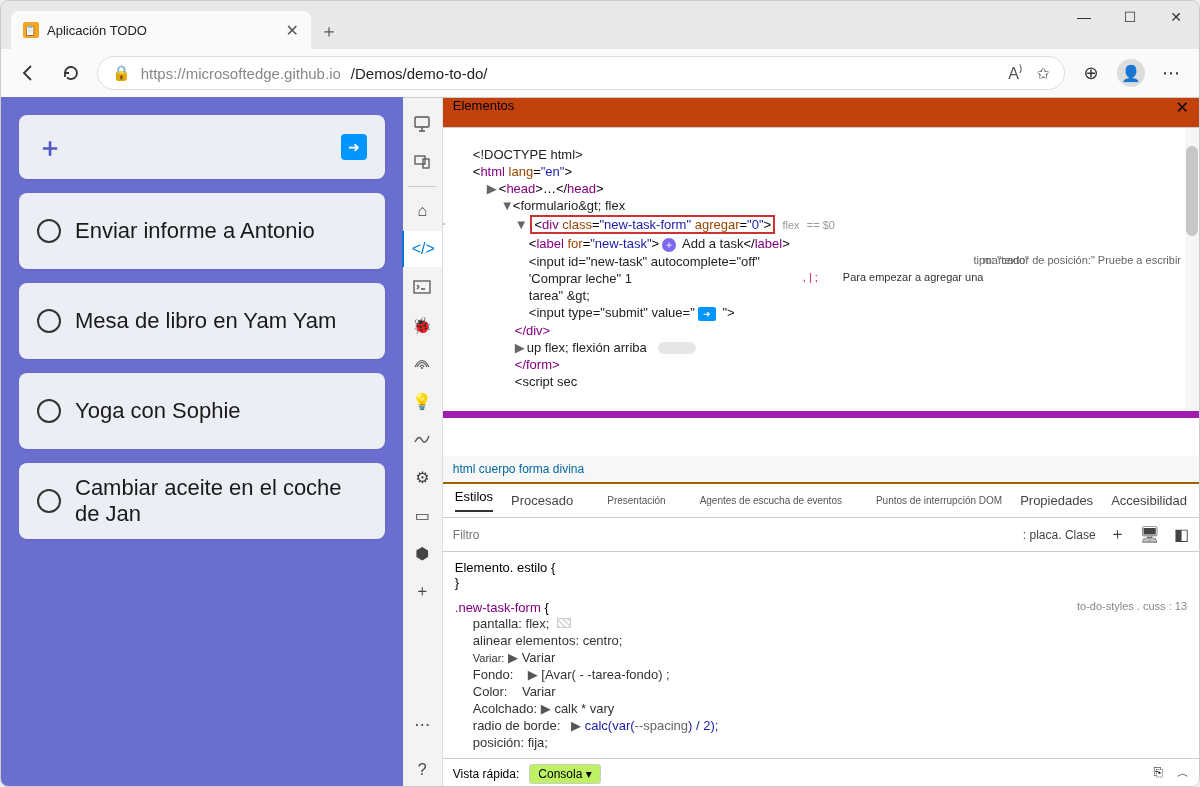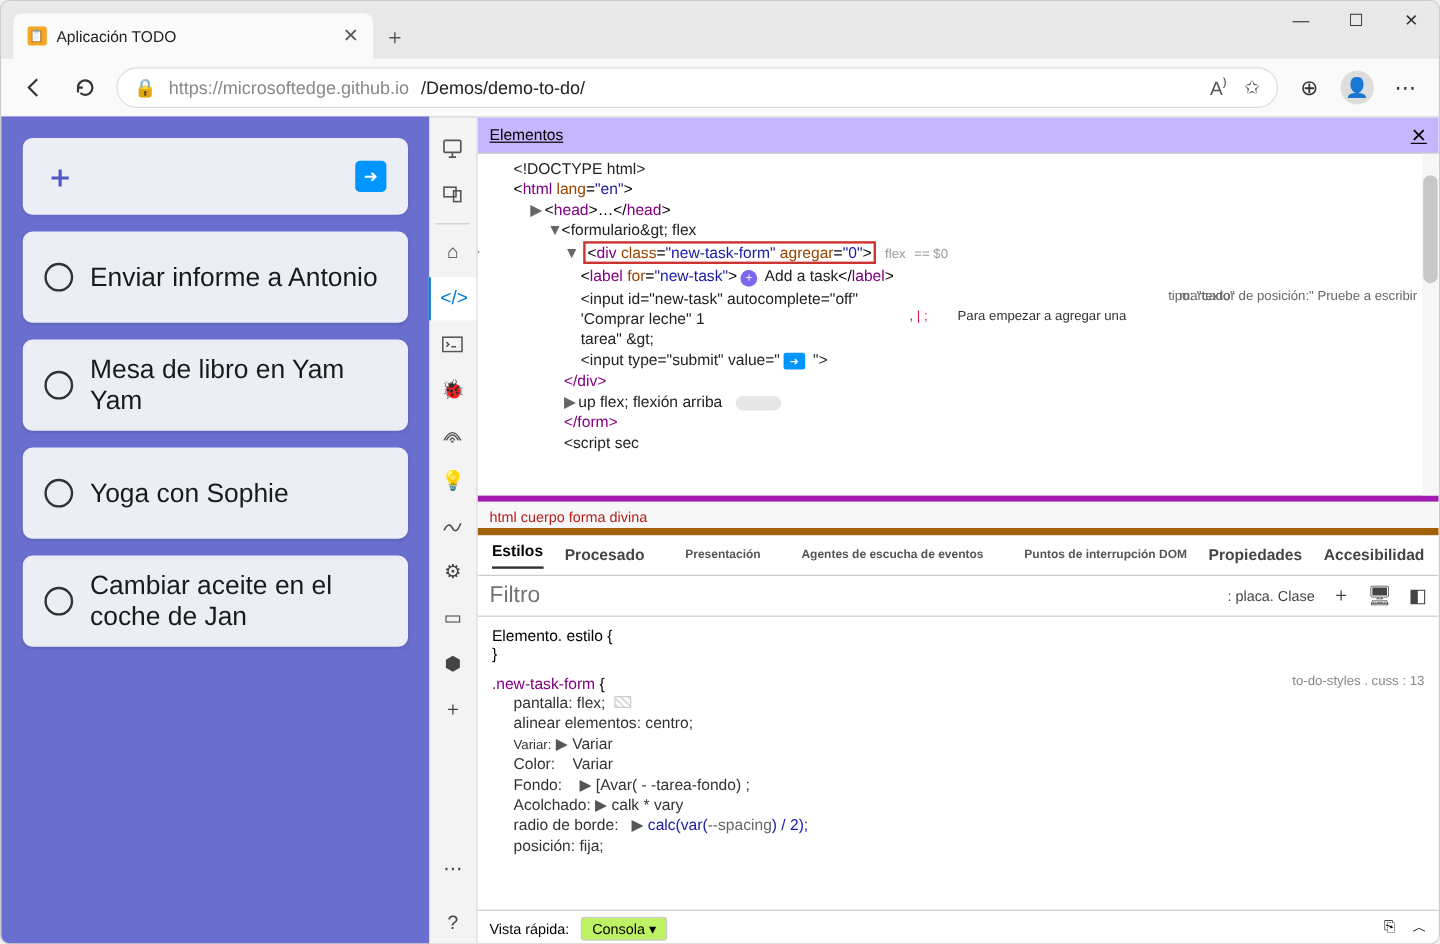--- a/index.html
+++ b/index.html
@@ -39,48 +39,48 @@
 
   
   .devtools { flex:1; background:#fff; display:flex; border-top:1px solid #ccc;}
   .dt-sidebar { width:40px; background:#f3f3f3; border-right:1px solid #ddd; display:flex; flex-direction:column; align-items:center; padding-top:8px; gap:2px;}
   .dt-sidebar .ico { width:40px; height:36px; display:flex; align-items:center; justify-content:center; font-size:16px; color:#444; cursor:pointer;}
   .dt-sidebar .ico.active { border-left: 2px solid #0078d4; background:#fff; color:#0078d4;}
   .dt-sidebar .sep { height:1px; background:#ccc; width:28px; margin:4px 0;}
   .dt-sidebar .bottom { margin-top:auto; margin-bottom:8px;}
 
   .dt-main { flex:1; display:flex; flex-direction:column; overflow:hidden; }
-  .dt-header { height:30px; background:#c4b5fd; border-bottom:1px solid #ccc; display:flex; align-items:center; padding:0 10px; font-size:13px;text-decoration:underline;}
+  .dt-header { height:30px; background:#c2410c; border-bottom:1px solid #ccc; display:flex; padding:0 10px; font-size:13px;}
   .dt-header .closex { margin-left:auto; font-size:16px; cursor:pointer;}
 
-  .dom-tree { flex:0 0 290px; overflow:auto; font-family: Consolas, monospace; font-size:13px; padding:4px 4px 6px 8px; position:relative; border-bottom:5px solid #a21caf;}
+  .dom-tree { flex:0 0 290px; overflow:auto; font-family: Consolas, monospace; font-size:13px; padding:18px 4px 6px 8px; position:relative; border-bottom:7px solid #a21caf;}
   .dom-line { white-space:nowrap; padding:1px 0; }
   .tag { color:#800080; }
   .attr-n { color:#994500; }
   .attr-v { color:#1a1aa6; }
   .text-node { color:#222; }
   .arrow { color:#666; display:inline-block; width:12px;} .pad1{padding-left:22px;} .pad2{padding-left:36px;} .pad3{padding-left:50px;} .pad4{padding-left:64px;} .pad5{padding-left:78px;}
   .highlighted { border:2px solid #c33; padding:0px 2px; display:inline-block;}
   .dim { color:#999; font-size:11px;}
   .plus-circle { display:inline-block; width:14px; height:14px; background:#7b68ee; color:#fff; border-radius:50%; text-align:center; line-height:14px; font-size:10px; margin:0 3px;}
   .sm-submit { display:inline-block; width:18px; height:14px; background:#0095ff; border-radius:2px; color:#fff; font-size:9px; text-align:center; line-height:14px; margin:0 3px;}
   .pill { background:#e6e6e6; border-radius:10px; padding:0 10px; font-size:11px; color:#555; display:inline-block;}
   .scroll-ind { position:absolute; right:0; top:0; width:14px; height:100%; background:#f6f6f6;}
   .scroll-thumb { position:absolute; right:1px; top:18px; width:12px; height:90px; background:#c7c7c7; border-radius:6px;}
   .floatnote { position:absolute; font-size:11px; color:#666;}
 
-  .breadcrumb { height:28px; border-bottom:6px solid #a16207; background:#f7f7f7; font-size:12px; padding:6px 10px; color:#b91c1c;}
+  .breadcrumb { height:28px; border-bottom:2px solid #a16207; background:#f7f7f7; font-size:12px; padding:6px 10px; color:#0369a1;margin-top:38px;}
 
   .styles-tabs { height:34px; display:flex; align-items:center; gap:18px; padding:0 12px; font-size:13px; border-bottom:1px solid #ccc;}
-  .styles-tabs span { color:#444; cursor:pointer; white-space:nowrap;font-weight:bold;}
+  .styles-tabs span { color:#444; cursor:pointer; white-space:nowrap;}
   .styles-tabs span.active { color:#000; border-bottom:2px solid #333; padding-bottom:6px;}
   .styles-tabs .tiny { font-size:10px; color:#555;margin-left:16px;}
 
   .filter-row { height:34px; display:flex; align-items:center; padding:0 10px; border-bottom:1px solid #ccc; font-size:13px;}
-  .filter-row input { border:none; outline:none; font-size:19px; flex:1;}
+  .filter-row input { border:none; outline:none; font-size:12px; flex:1;}
   .filter-row .rt { margin-left:auto; display:flex; gap:14px; align-items:center; font-size:12px; color:#444;}
   .filter-row .ricon { font-size:16px;}
 
   .styles-body { flex:1; overflow:auto; font-family: Consolas, monospace; font-size:13px; padding:8px 12px; position:relative;}
   .rule-sel { color:#800080;text-align:center;}
   .rule-line { padding:1px 0 1px 18px; color:#333;}
   .css-kw { color:#1a1aa6;}
   .src { float:right; font-size:11px; color:#888;}
   .swatch { display:inline-block; width:14px; height:10px; border:1px solid #ccc; background:repeating-linear-gradient(45deg,#ddd,#ddd 2px,#fff 2px,#fff 4px); margin-right:4px;}
   .tri { color:#555;}
@@ -265,22 +265,22 @@
       </div>
 
       <div class="styles-body">
         <div>Elemento. estilo {</div>
         <div>}</div>
         <div style="height:10px"></div>
         <div><span class="rule-sel">.new-task-form</span> {<span class="src">to-do-styles . cuss : 13</span></div>
         <div class="rule-line"><span>pantalla: flex;</span>&nbsp;&nbsp;<span class="swatch"></span></div>
         <div class="rule-line">alinear elementos: centro;</div>
         <div class="rule-line"><span style="font-size:11px">Variar:</span>&nbsp;<span class="tri">▶</span>&nbsp;<span>Variar</span></div>
+        <div class="rule-line"><span>Fondo:</span>&nbsp;&nbsp;&nbsp;&nbsp;<span class="tri">▶</span>&nbsp;<span>[Avar( - -tarea-fondo) ;</span></div>
         <div class="rule-line"><span>Color:</span>&nbsp;&nbsp;&nbsp;&nbsp;<span>Variar</span></div>
-        <div class="rule-line"><span>Fondo:</span>&nbsp;&nbsp;&nbsp;&nbsp;<span class="tri">▶</span>&nbsp;<span>[Avar( - -tarea-fondo) ;</span></div>
         <div class="rule-line"><span>Acolchado:</span>&nbsp;<span class="tri">▶</span>&nbsp;<span>calk * vary</span></div>
         <div class="rule-line"><span>radio de borde:</span>&nbsp;&nbsp;&nbsp;<span class="tri">▶</span>&nbsp;<span class="css-kw">calc(</span><span class="css-kw">var(</span><span style="color:#666">--spacing</span><span class="css-kw">) / 2);</span></div>
         <div class="rule-line">posición: fija;</div>
       </div>
 
       <div class="footer">
         <span>Vista rápida:</span>
         <span class="sel"><span>Consola</span> ▾</span>
         <div class="rt">
           <span>⎘</span>

